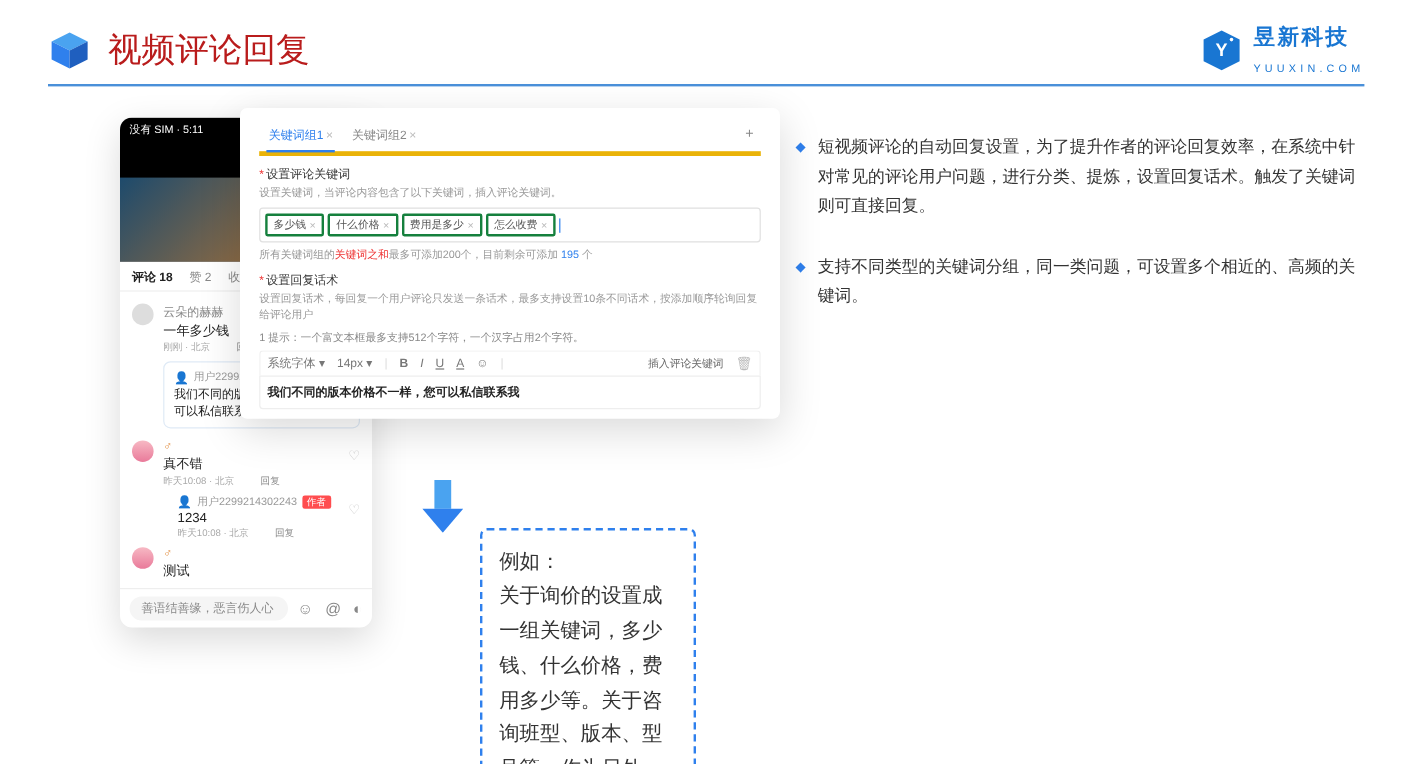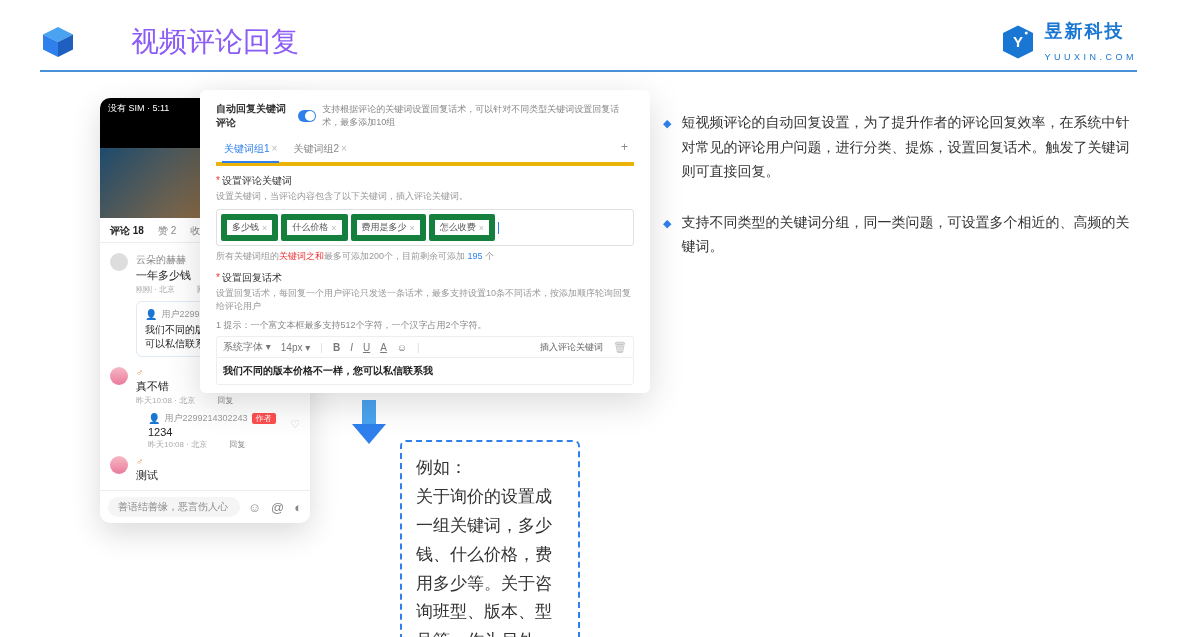--- a/index.html
+++ b/index.html
@@ -1,20 +1,20 @@
 <!DOCTYPE html>
 <html><head>
 <meta charset="utf-8">
 <style>
 * { margin: 0; padding: 0; box-sizing: border-box; }
 body { width: 1177px; height: 637px; font-family: "Microsoft YaHei", -apple-system, sans-serif; background: #fff; position: relative; overflow: hidden; }
 
 .header { display: flex; align-items: center; padding: 22px 40px 8px 40px; }
 .header-cube { width: 36px; height: 36px; margin-right: 14px; }
-.header-title { font-size: 28px; font-weight: 500; color: #8b5cf6; margin-left: 41px; }
+.header-title { font-size: 28px; font-weight: 500; color: #b91c1c; }
 .header-logo { margin-left: auto; display: flex; align-items: center; }
 .header-logo-icon { width: 36px; height: 36px; margin-right: 8px; }
 .header-logo-text { display: flex; flex-direction: column; }
 .header-logo-cn { font-size: 18px; font-weight: 700; color: #1976d2; line-height: 1; letter-spacing: 2px; }
 .header-logo-en { font-size: 9px; color: #1976d2; letter-spacing: 3.5px; margin-top: 12px; }
 .header-rule { border: none; border-top: 2px solid #4a90d9; margin: 0 40px 18px 40px; }
 
 .content { display: flex; padding: 0 40px 0 80px; position: relative; }
 .left-col { position: relative; width: 570px; }
 .right-col { width: 500px; padding-left: 20px; padding-top: 20px; }
@@ -28,21 +28,21 @@
 .ps-tabs { display: flex; border-bottom: 4px solid #eab308; margin-bottom: 8px; }
 .ps-tab { padding: 4px 8px 6px 8px; font-size: 10px; color: #888; cursor: pointer; position: relative; }
 .ps-tab.active { color: #2f80ed; }
 .ps-tab.active::after { content:''; position:absolute; bottom:-1px; left:6px; right:6px; height:2px; background:#2f80ed; }
 .ps-tab .close { margin-left: 2px; color:#bbb; }
 .ps-tabs-plus { margin-left:auto; font-size:12px; color:#888; padding:2px 6px; }
 .ps-section-title { font-size: 10px; margin-top: 6px; }
 .ps-section-title .star { color:#e33; margin-right:2px; }
 .ps-section-desc { font-size: 9px; color: #999; margin: 2px 0 6px 0; }
 .ps-chips { border: 1px solid #e0e0e0; border-radius: 3px; padding: 4px 4px; display: flex; flex-wrap: wrap; align-items: center; gap: 3px; min-height: 22px; }
-.ps-chip { background: #fff; border: 6px solid #15803d; border-radius: 2px; padding: 1px 5px; font-size: 9px; color: #555; display:inline-flex; align-items:center; }
+.ps-chip { background: #fff; border: 2px solid #15803d; border-radius: 2px; padding: 1px 5px; font-size: 9px; color: #555; display:inline-flex; align-items:center; }
 .ps-chip .x { margin-left:3px; color:#bbb; }
 .ps-cursor { width:1px; height:12px; background:#2f80ed; display:inline-block; }
 .ps-hint { font-size: 9px; color:#999; margin-top:4px; }
 .ps-hint .red { color:#e33; }
 .ps-hint .blue { color:#2f80ed; }
 .ps-editor-bar { display:flex; align-items:center; gap:10px; border:1px solid #eee; border-bottom:none; border-radius:3px 3px 0 0; padding:3px 6px; margin-top:4px; color:#777; font-size:10px; }
 .ps-editor-bar .sep { color:#ddd; }
 .ps-editor-body { border:1px solid #eee; border-radius:0 0 3px 3px; padding:6px; font-size:10px; font-weight:600; color:#222; }
 .ps-editor-link { margin-left:auto; color:#666; font-size:9px; }
 .ps-editor-del { color:#bbb; font-size:11px; }
@@ -107,25 +107,20 @@
     </div>
   </div>
 </header>
 <hr class="header-rule">
 
 <div class="content">
 
   <div class="left-col">
 
     <div class="panel-settings">
-      <div class="ps-head">
-        <span class="ps-head-label">自动回复关键词评论</span>
-        <span class="ps-toggle"></span>
-        <span class="ps-head-desc">支持根据评论的关键词设置回复话术，可以针对不同类型关键词设置回复话术，最多添加10组</span>
-      </div>
       <div class="ps-tabs">
         <span class="ps-tab active"><span>关键词组1</span><span class="close">×</span></span>
         <span class="ps-tab"><span>关键词组2</span><span class="close">×</span></span>
         <span class="ps-tabs-plus">+</span>
       </div>
 
       <div class="ps-section-title"><span class="star">*</span><span>设置评论关键词</span></div>
       <div class="ps-section-desc">设置关键词，当评论内容包含了以下关键词，插入评论关键词。</div>
       <div class="ps-chips">
         <span class="ps-chip">

